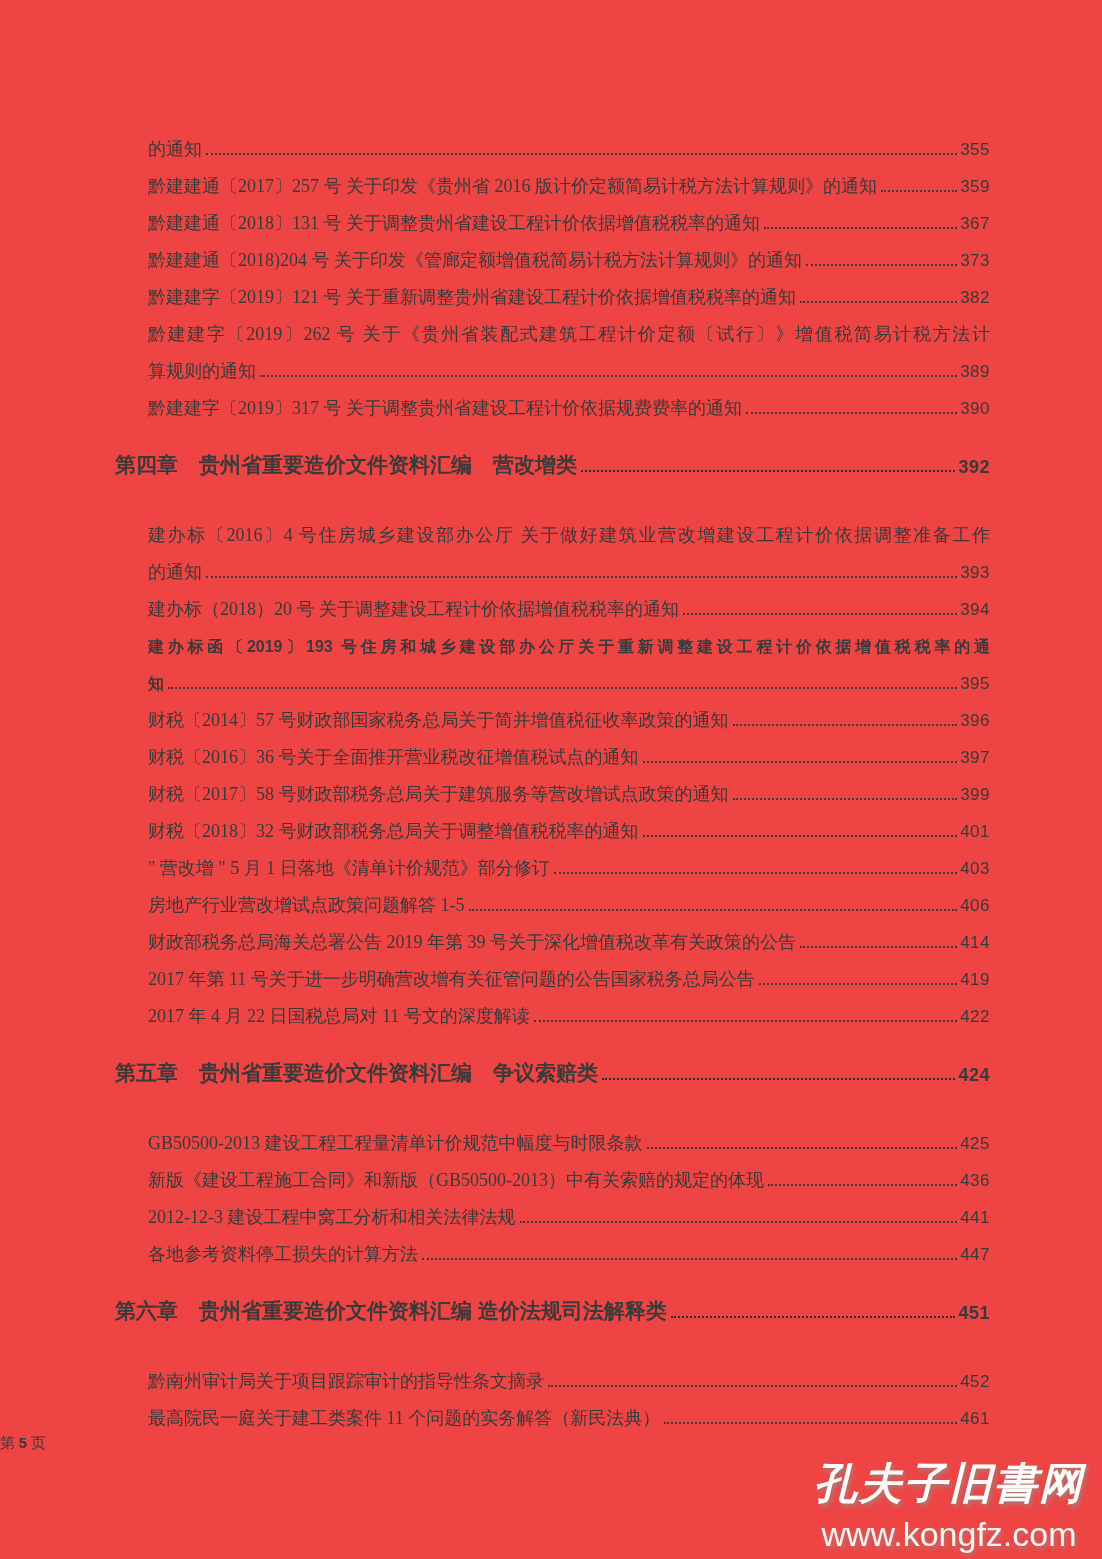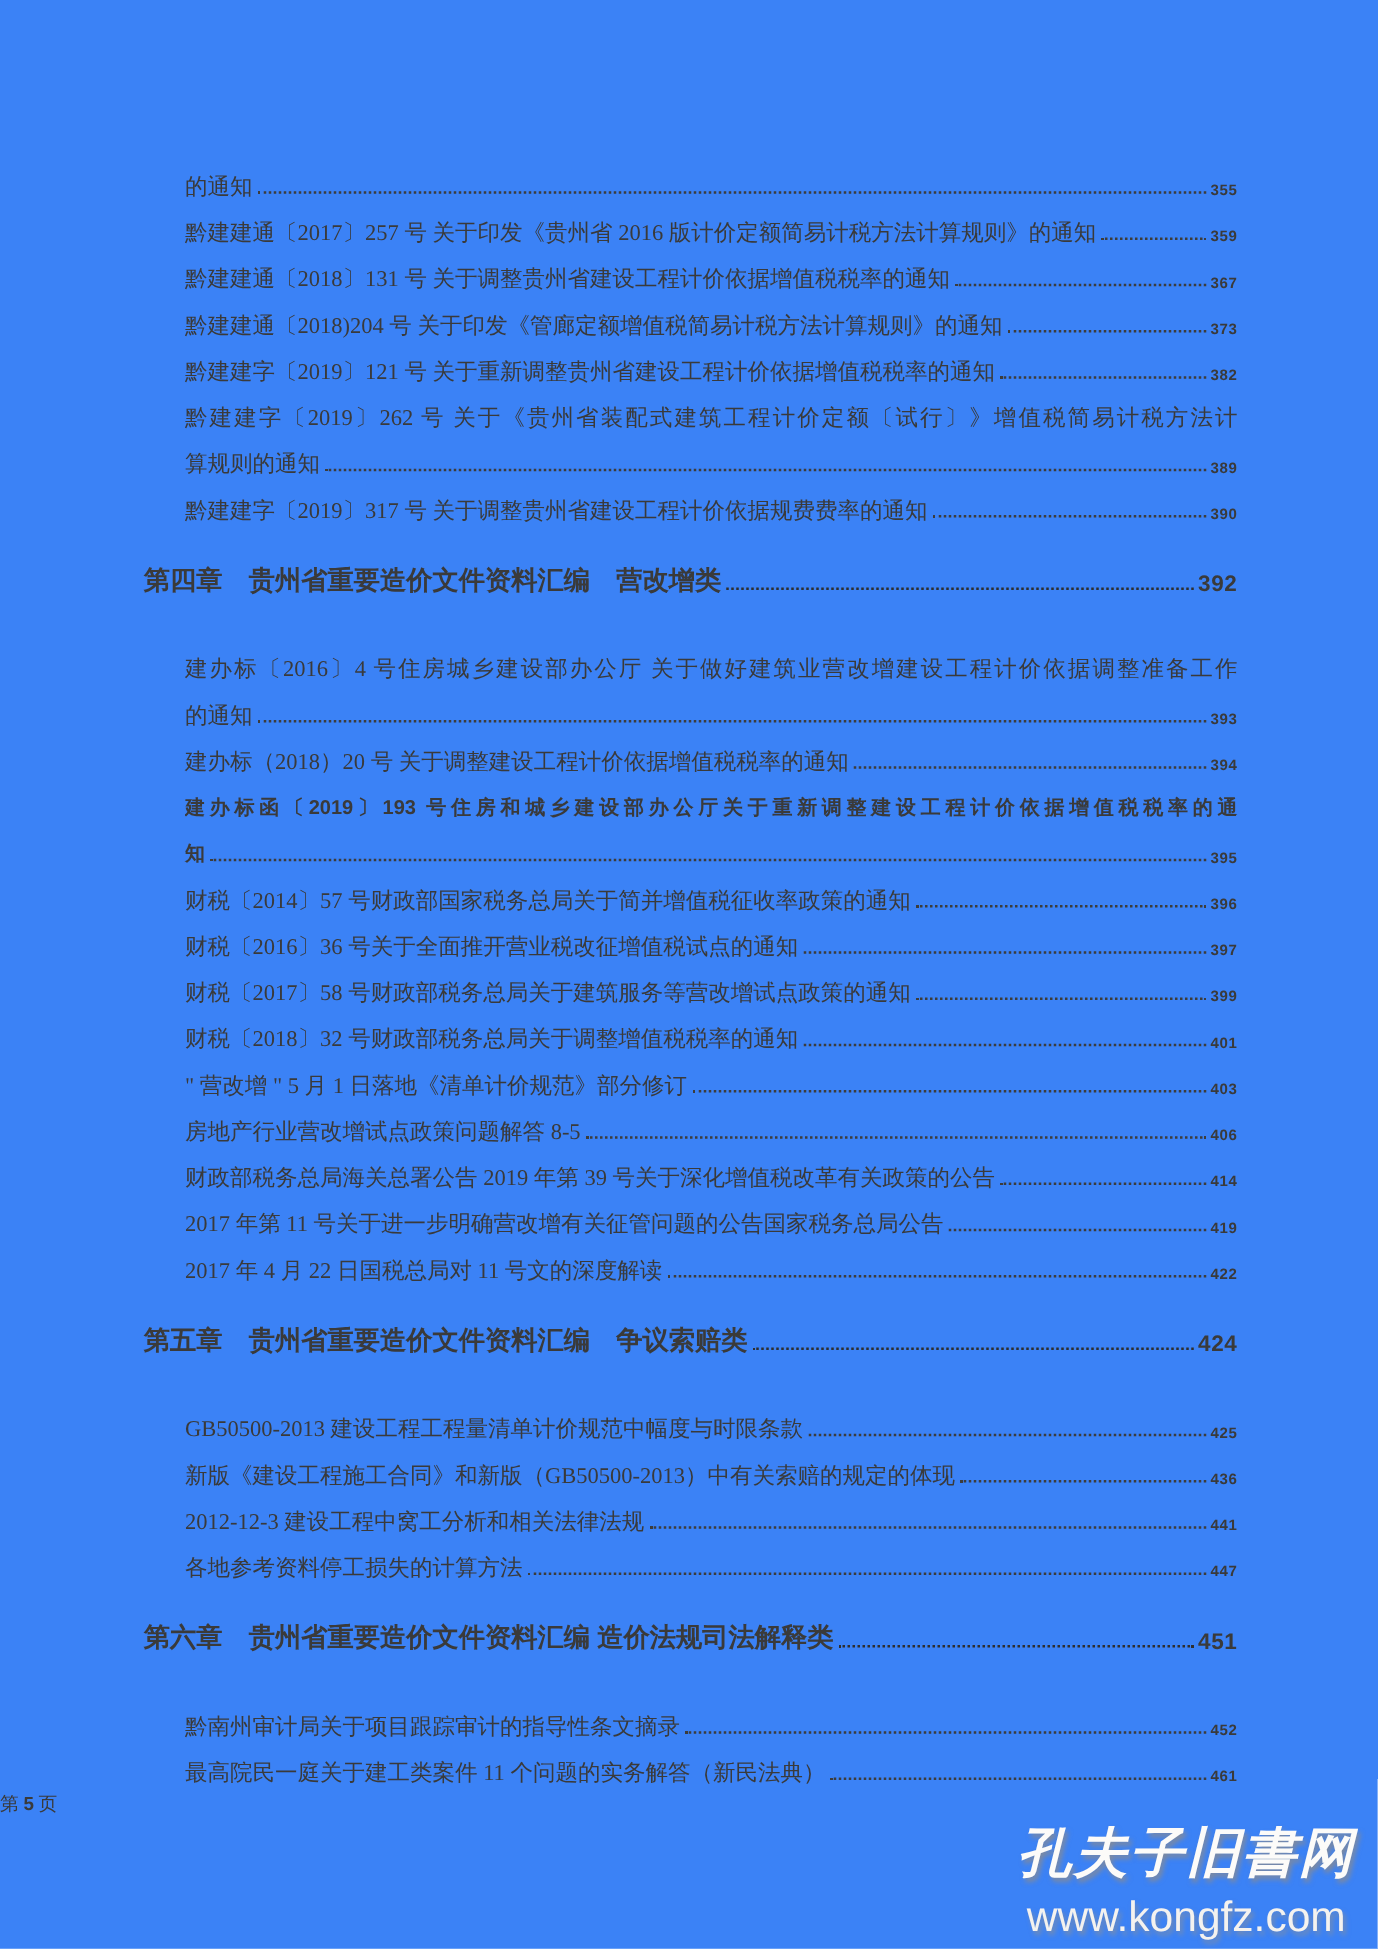--- a/index.html
+++ b/index.html
@@ -11,21 +11,21 @@
     width: 1102px;
     height: 1559px;
     position: relative;
     overflow: hidden;
     font-family: "Liberation Serif", "DejaVu Serif", serif;
     color: #3a3a3a;
   }
   .sheet {
     position: absolute;
     inset: 0;
-    background: #3b82f6;
+    background: #ef4444;
   }
   .toc {
     position: absolute;
     top: 123px;
     left: 115px;
     right: 112px;
   }
   .row {
     display: flex;
     align-items: flex-end;
@@ -44,23 +44,22 @@
     max-height: 26px;
   }
   .row .dots {
     flex: 1;
     min-width: 10px;
     border-bottom: 2px dotted #3c3c3c;
     margin: 0 3px 5px 4px;
   }
   .row .pagenum {
     font-family: "Liberation Sans", "DejaVu Sans", sans-serif;
-    font-size: 12px;
+    font-size: 17px;
     letter-spacing: 0.5px;
-    font-weight: bold;
   }
   .row.chapter {
     font-family: "Liberation Sans", "DejaVu Sans", sans-serif;
     font-weight: bold;
     font-size: 21px;
     height: 40px;
     margin-top: 19px;
     margin-bottom: 31px;
     padding-left: 0;
   }
@@ -210,21 +209,21 @@
     <span class="text">财税〔2018〕32 号财政部税务总局关于调整增值税税率的通知</span>
     <span class="dots"></span>
     <span class="pagenum">401</span>
   </div>
       <div class="row entry">
     <span class="text">" 营改增 " 5 月 1 日落地《清单计价规范》部分修订</span>
     <span class="dots"></span>
     <span class="pagenum">403</span>
   </div>
       <div class="row entry">
-    <span class="text">房地产行业营改增试点政策问题解答 8-5</span>
+    <span class="text">房地产行业营改增试点政策问题解答 1-5</span>
     <span class="dots"></span>
     <span class="pagenum">406</span>
   </div>
       <div class="row entry">
     <span class="text">财政部税务总局海关总署公告 2019 年第 39 号关于深化增值税改革有关政策的公告</span>
     <span class="dots"></span>
     <span class="pagenum">414</span>
   </div>
       <div class="row entry">
     <span class="text">2017 年第 11 号关于进一步明确营改增有关征管问题的公告国家税务总局公告</span>

